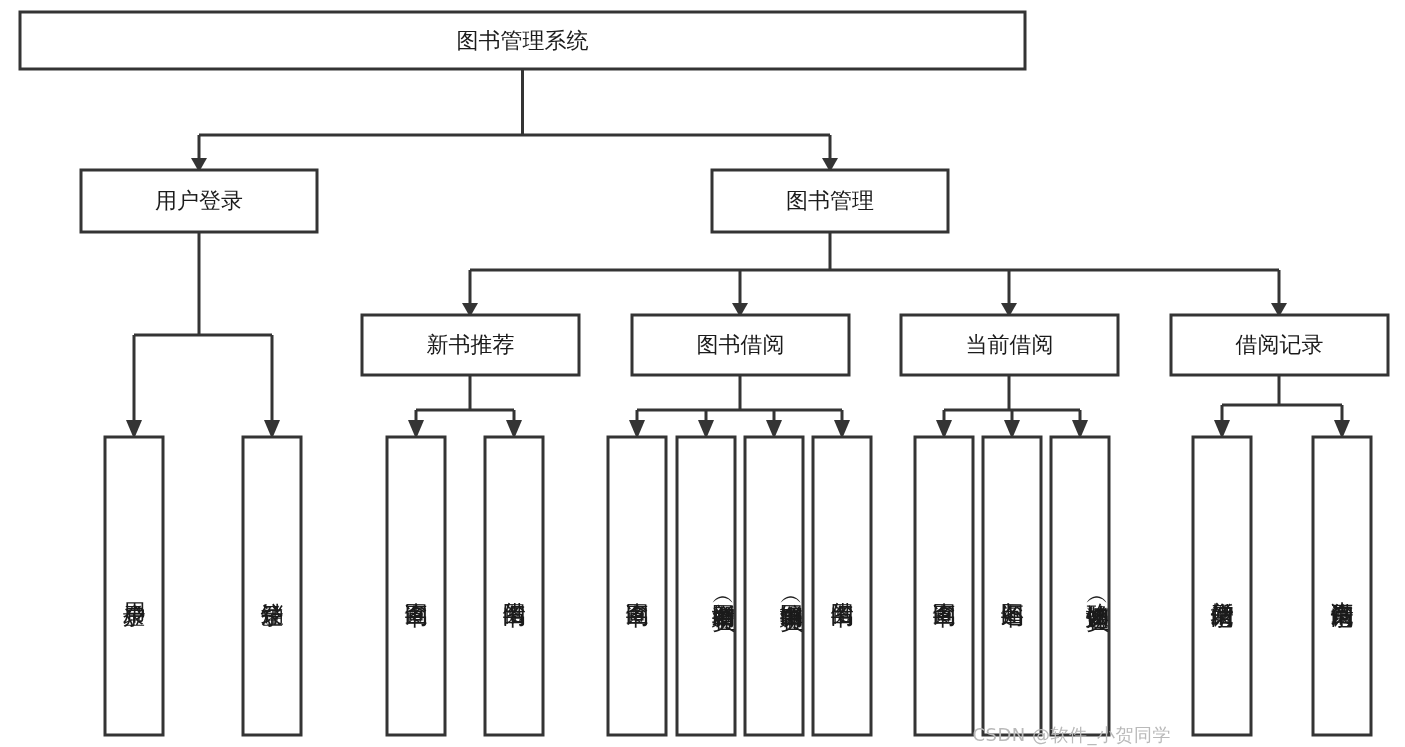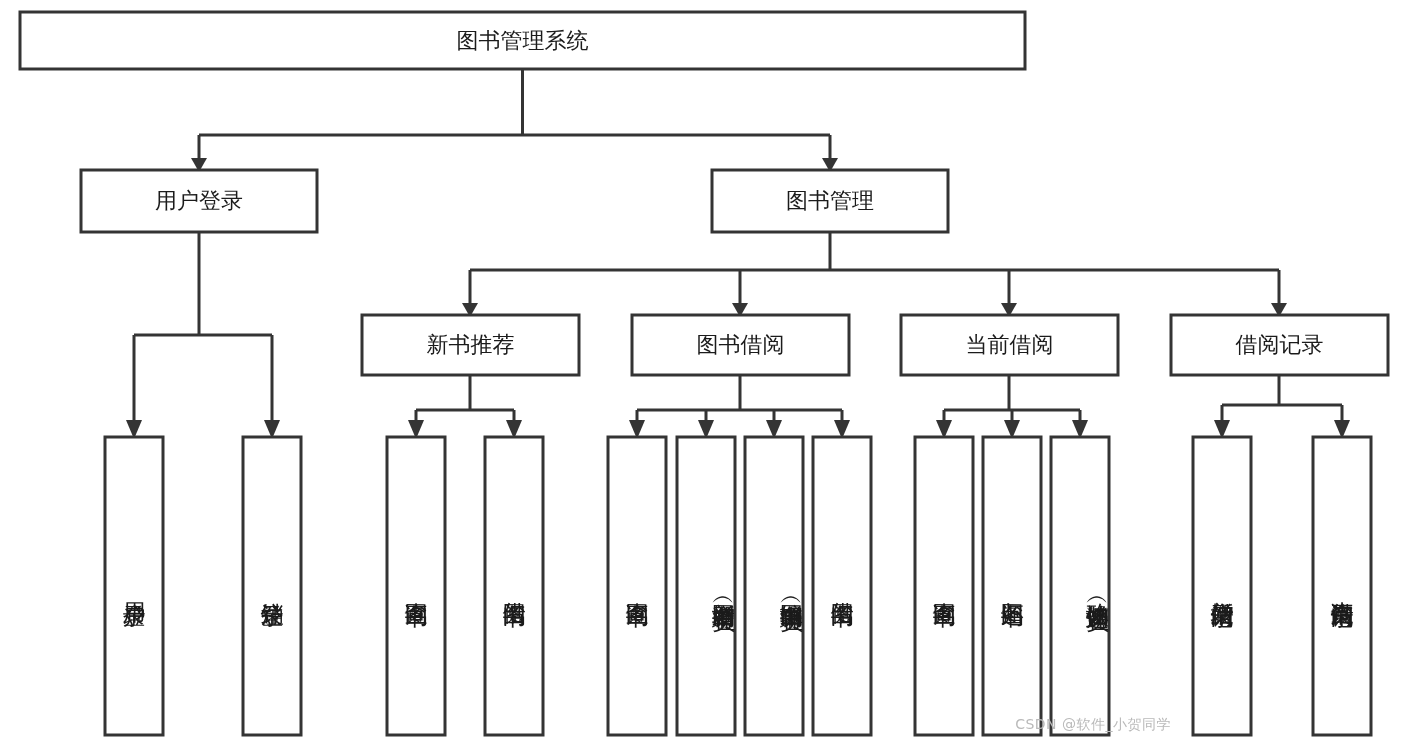--- a/index.html
+++ b/index.html
@@ -62,23 +62,23 @@
     justify-content: center;
     white-space: nowrap;
     pointer-events: none;
   }
   .leaf-label.centered {
     align-items: center;
   }
   .watermark {
     position: absolute;
     right: 8px;
-    bottom: 13px;
-    font-family: "DejaVu Sans", "Liberation Sans", sans-serif;
-    font-size: 14px;
+    bottom: 0;
+    font-family: "DejaVu Sans", "Liberation Sans", sans-serif;
+    font-size: 18px;
     color: #b9b9b9;
     white-space: nowrap;
     letter-spacing: 0.5px;
   }
 </style>
 </head>
 <body>
 
 <div id="diagram-root">
 

